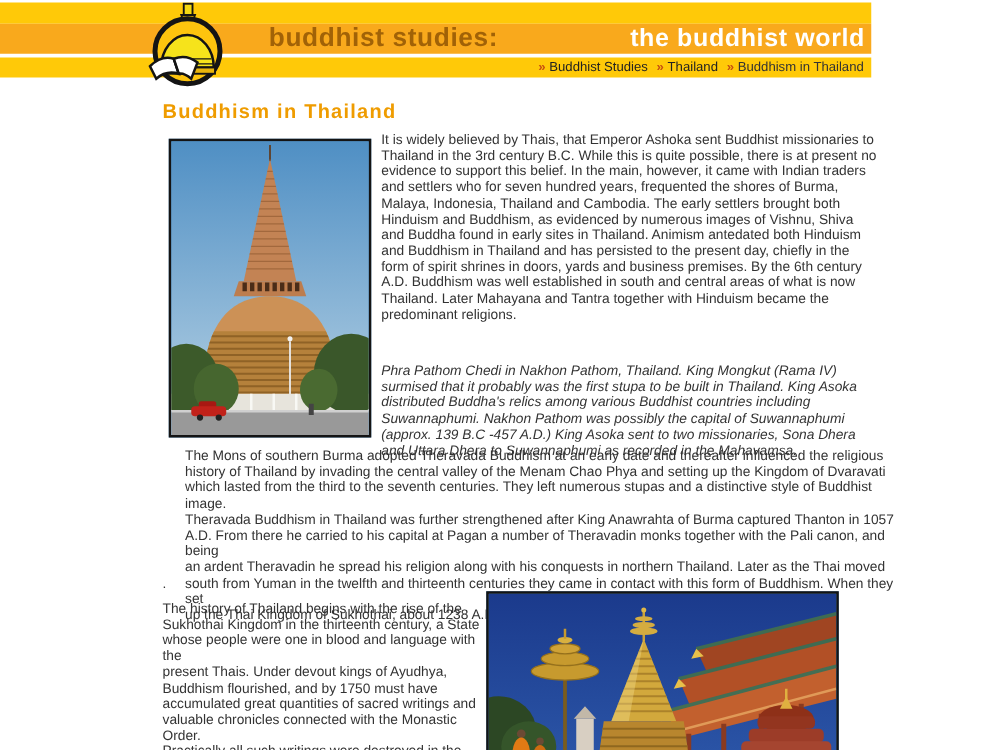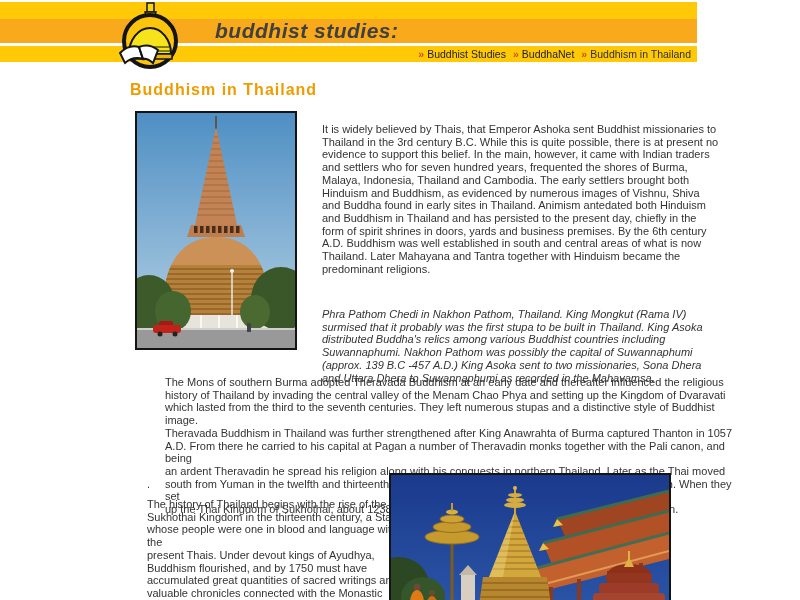--- a/index.html
+++ b/index.html
@@ -5,58 +5,59 @@
   html,body{margin:0;padding:0;background:#ffffff;}
   #page{position:relative;width:800px;height:600px;overflow:hidden;background:#ffffff;
         font-family:"Liberation Sans",sans-serif;color:#333333;}
 
   
   .strip-top{position:absolute;left:0;top:2px;width:697px;height:17px;background:#FFC908;}
   .band-main{position:absolute;left:0;top:19px;width:697px;height:24px;background:#F9A91C;}
   .strip-sub{position:absolute;left:0;top:46px;width:697px;height:16px;background:#FFC908;}
 
   .site-title{position:absolute;left:215px;top:19px;width:480px;height:24px;line-height:24px;
-              font-size:21px;font-weight:bold;color:#404040;letter-spacing:0.5px;font-style:italic;}
+              font-size:21px;font-weight:bold;color:#a16207;letter-spacing:0.5px;}
   .world-title{position:absolute;left:0;top:19px;width:692px;height:24px;line-height:24px;
                text-align:right;font-size:20px;font-weight:bold;color:#ffffff;letter-spacing:0.5px;}
   .subtitle{position:absolute;left:215px;top:48px;font-size:10px;font-weight:bold;color:#C00000;}
   .breadcrumb{position:absolute;left:0;top:48px;width:691px;text-align:right;font-size:10.5px;color:#333;}
   .breadcrumb .bullet{color:#C75012;font-weight:bold;margin:0 3px 0 7px;}
   .breadcrumb a{color:#222222;cursor:pointer;}
   .breadcrumb .current{color:#333333;text-decoration:none;}
 
   .logo{position:absolute;left:114px;top:1px;width:72px;height:72px;cursor:pointer;}
 
   
   .page-title{position:absolute;left:130px;top:81px;font-size:16px;font-weight:bold;
               letter-spacing:1px;color:#EF9C00;}
-  .body-text{font-size:11px;line-height:12.7px;white-space:pre-line;color:#333333;margin:17px;}
+  .body-text{font-size:11px;line-height:12.7px;white-space:pre-line;color:#333333;margin:0;}
   .para1{position:absolute;left:305px;top:106px;width:400px;}
   .caption{position:absolute;left:305px;top:291px;width:400px;font-style:italic;}
   .para2{position:absolute;left:148px;top:359px;width:574px;}
   .dot-line{position:absolute;left:130px;top:461px;}
   .para3{position:absolute;left:130px;top:481px;width:258px;}
 
   .photo{position:absolute;border:2px solid #141414;background:#4f8fc4;font-size:0;line-height:0;}
   .photo1{left:135px;top:111px;width:158px;height:235px;}
   .photo2{left:389px;top:473px;width:278px;height:170px;}
 </style>
 </head>
 <body>
 
 <div id="page">
 
   <div class="strip-top"></div>
   <div class="band-main"></div>
   <div class="strip-sub"></div>
 
   <div class="site-title">buddhist studies:</div>
+  <div class="world-title">the buddhist world</div>
 
   <div class="breadcrumb">
-    <span class="bullet">»</span><a>Buddhist Studies</a><span class="bullet">»</span><a>BuddhaNet</a><span class="bullet">»</span><span class="current">Buddhism in Thailand</span>
+    <span class="bullet">»</span><a>Buddhist Studies</a><span class="bullet">»</span><a>Thailand</a><span class="bullet">»</span><span class="current">Buddhism in Thailand</span>
   </div>
 
   <div class="logo">
     <svg width="72" height="72" viewBox="0 0 72 72">
       <rect x="33" y="2" width="7" height="9" fill="#f3d812" stroke="#141414" stroke-width="1.5"></rect>
       <path d="M31 11 h11 l-2.5 7 h-6 z" fill="#e9b50c" stroke="#141414" stroke-width="1.5"></path>
       <circle cx="36" cy="40" r="26" fill="#fdc40e" stroke="#141414" stroke-width="4"></circle>
       <path d="M15 53 a21 26 0 0 1 42 0 z" fill="#f6e31b" stroke="#141414" stroke-width="2"></path>
       <line x1="17" y1="46" x2="55" y2="46" stroke="#141414" stroke-width="1"></line>
       <line x1="15" y1="50" x2="57" y2="50" stroke="#141414" stroke-width="1"></line>

